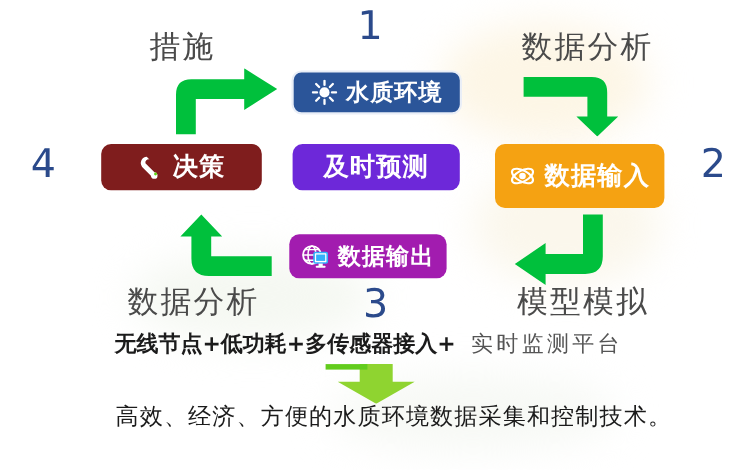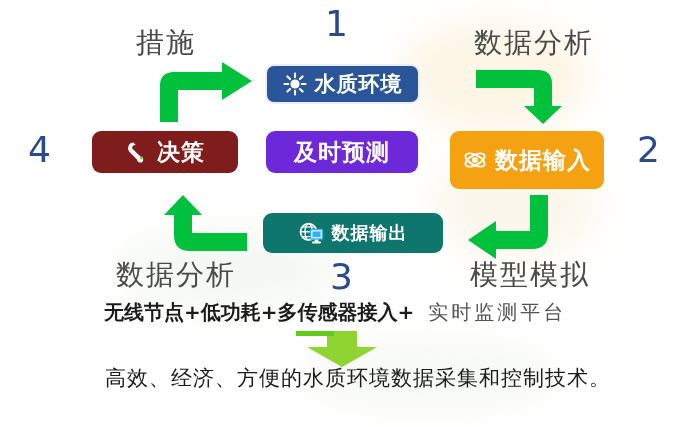--- a/index.html
+++ b/index.html
@@ -67,23 +67,23 @@
     font-size: 23px;
   }
   #box-input {
     left: 450px; top: 131px;
     width: 154px; height: 58px;
     background: #f5a212;
     font-size: 23px;
   }
   #box-output {
     left: 263px; top: 213px;
-    width: 180px; height: 40px;
-    background: #0f766e;
-    font-size: 18px;
+    width: 143px; height: 40px;
+    background: #a21caf;
+    font-size: 21px;
   }
   .side-label {
     position: absolute;
     color: #4a4a4a;
     font-size: 28px;
     letter-spacing: 2px;
     white-space: nowrap;
   }
   #label-cuoshi  { left: 136px; top: 24px; }
   #label-caiji   { left: 474px; top: 24px; }

